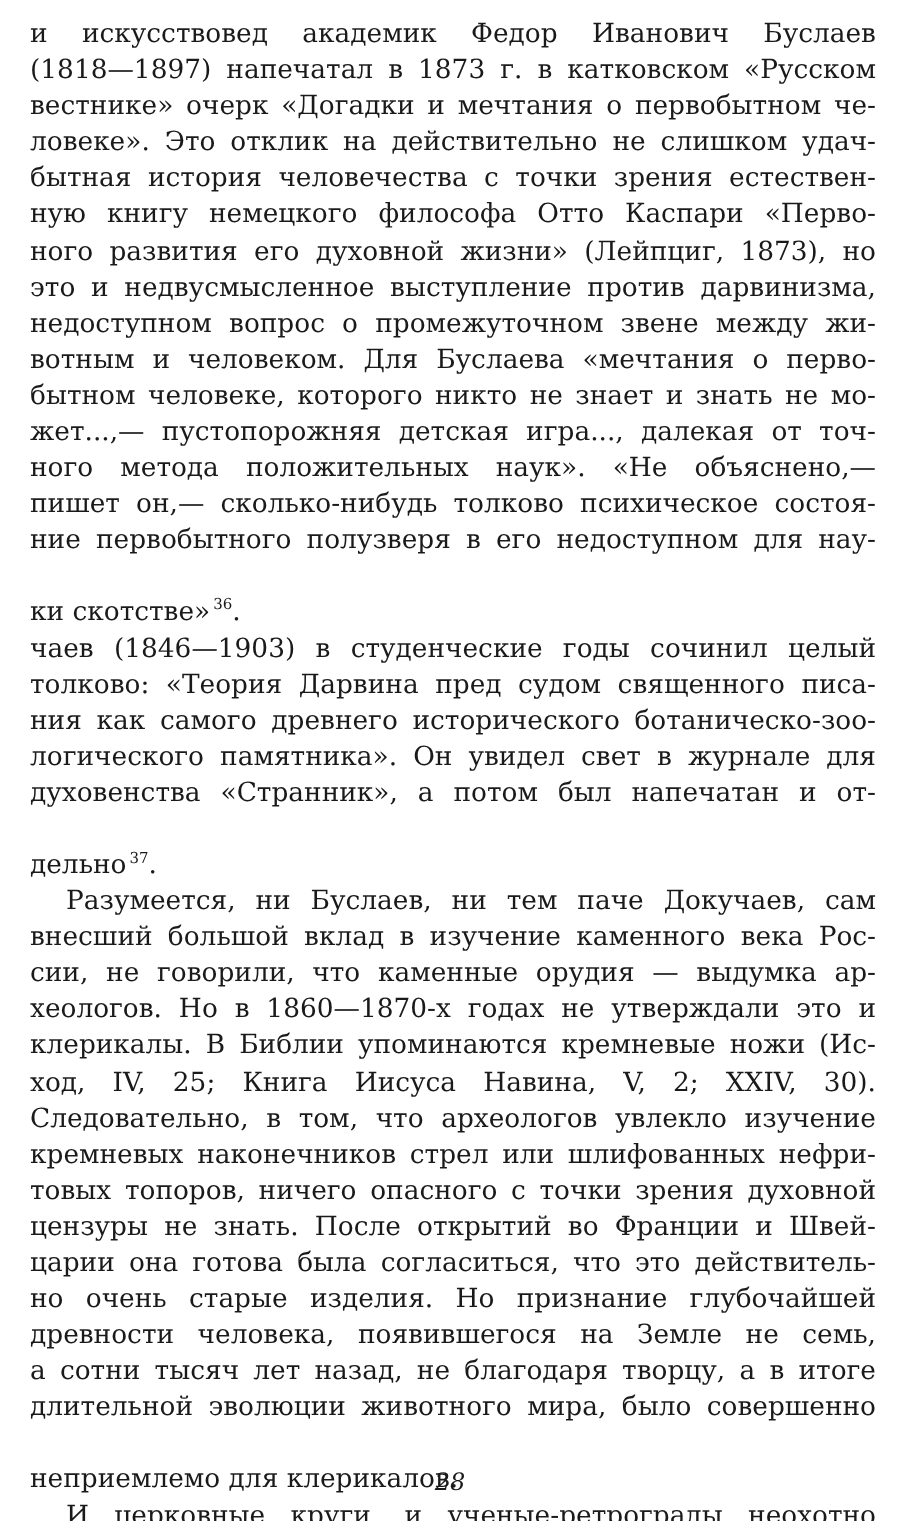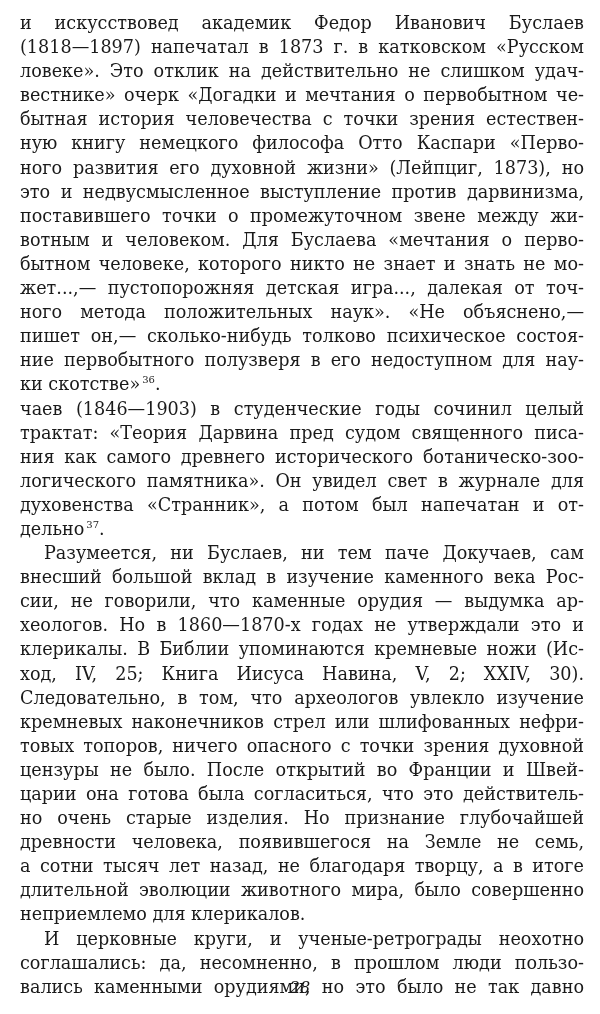--- a/index.html
+++ b/index.html
@@ -15,21 +15,21 @@
     color: #1a1a1a;
   }
   .line {
     display: block;
     height: 24.1px;
     white-space: nowrap;
     text-align: justify;
     text-align-last: justify;
     overflow: visible;
   }
-  .line.last { text-align-last: left; }
+  .line.last { text-align-last: left; margin-top: 24px; }
   .line.indent { padding-left: 24px; }
   sup.fn { font-size: 10px; vertical-align: 7px; line-height: 0; margin-left: 2px; }
   .page-number {
     position: absolute;
     left: 0; width: 600px;
     top: 978px;
     text-align: center;
     font-family: "DejaVu Serif", "Liberation Serif", serif;
     font-style: italic;
     font-size: 16px;
@@ -37,56 +37,56 @@
   }
 </style>
 </head>
 <body>
 
 <div class="page">
 
   <div>
     <span class="line">и искусствовед академик Федор Иванович Буслаев</span>
     <span class="line">(1818—1897) напечатал в 1873 г. в катковском «Русском</span>
+    <span class="line">вестнике» очерк «Догадки и мечтания о первобытном че-</span>
     <span class="line">ловеке». Это отклик на действительно не слишком удач-</span>
-    <span class="line">вестнике» очерк «Догадки и мечтания о первобытном че-</span>
     <span class="line">бытная история человечества с точки зрения естествен-</span>
     <span class="line">ную книгу немецкого философа Отто Каспари «Перво-</span>
     <span class="line">ного развития его духовной жизни» (Лейпциг, 1873), но</span>
     <span class="line">это и недвусмысленное выступление против дарвинизма,</span>
-    <span class="line">поставившего точки о промежуточном звене между жи-</span>
+    <span class="line">недоступном вопрос о промежуточном звене между жи-</span>
     <span class="line">вотным и человеком. Для Буслаева «мечтания о перво-</span>
     <span class="line">бытном человеке, которого никто не знает и знать не мо-</span>
     <span class="line">жет...,— пустопорожняя детская игра..., далекая от точ-</span>
     <span class="line">ного метода положительных наук». «Не объяснено,—</span>
     <span class="line">пишет он,— сколько-нибудь толково психическое состоя-</span>
     <span class="line">ние первобытного полузверя в его недоступном для нау-</span>
     <span class="line last"><span>ки скотстве»</span><sup class="fn">36</sup><span>.</span></span>
   </div>
 
   <div>
     <span class="line">чаев (1846—1903) в студенческие годы сочинил целый</span>
-    <span class="line">трактат: «Теория Дарвина пред судом священного писа-</span>
+    <span class="line">толково: «Теория Дарвина пред судом священного писа-</span>
     <span class="line">ния как самого древнего исторического ботаническо-зоо-</span>
     <span class="line">логического памятника». Он увидел свет в журнале для</span>
     <span class="line">духовенства «Странник», а потом был напечатан и от-</span>
     <span class="line last"><span>дельно</span><sup class="fn">37</sup><span>.</span></span>
   </div>
 
   <div>
     <span class="line indent">Разумеется, ни Буслаев, ни тем паче Докучаев, сам</span>
     <span class="line">внесший большой вклад в изучение каменного века Рос-</span>
     <span class="line">сии, не говорили, что каменные орудия — выдумка ар-</span>
     <span class="line">хеологов. Но в 1860—1870-х годах не утверждали это и</span>
     <span class="line">клерикалы. В Библии упоминаются кремневые ножи (Ис-</span>
     <span class="line">ход, IV, 25; Книга Иисуса Навина, V, 2; XXIV, 30).</span>
     <span class="line">Следовательно, в том, что археологов увлекло изучение</span>
     <span class="line">кремневых наконечников стрел или шлифованных нефри-</span>
     <span class="line">товых топоров, ничего опасного с точки зрения духовной</span>
-    <span class="line">цензуры не было. После открытий во Франции и Швей-</span>
+    <span class="line">цензуры не знать. После открытий во Франции и Швей-</span>
     <span class="line">царии она готова была согласиться, что это действитель-</span>
     <span class="line">но очень старые изделия. Но признание глубочайшей</span>
     <span class="line">древности человека, появившегося на Земле не семь,</span>
     <span class="line">а сотни тысяч лет назад, не благодаря творцу, а в итоге</span>
     <span class="line">длительной эволюции животного мира, было совершенно</span>
     <span class="line last">неприемлемо для клерикалов.</span>
   </div>
 
   <div>
     <span class="line indent">И церковные круги, и ученые-ретрограды неохотно</span>

